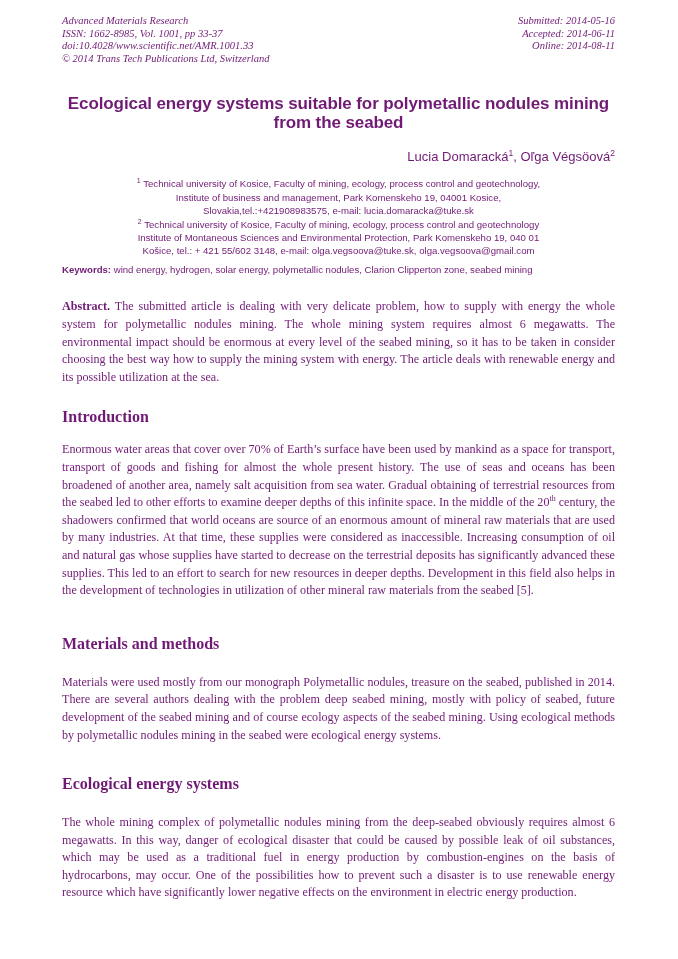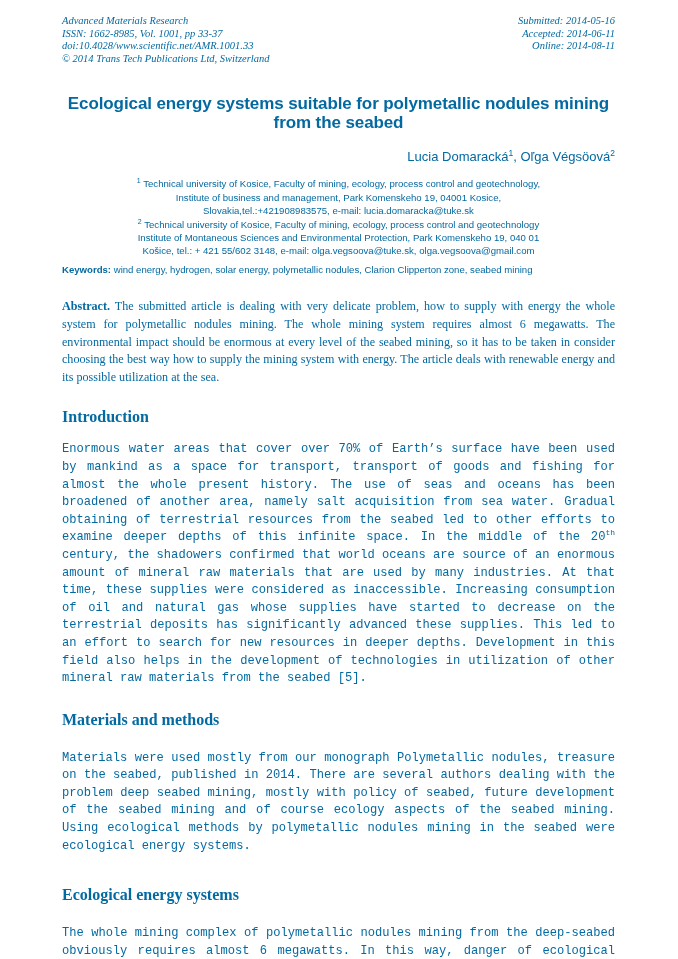--- a/index.html
+++ b/index.html
@@ -6,21 +6,21 @@
     margin: 0;
     padding: 0;
     background: #ffffff;
   }
   .page {
     position: relative;
     width: 678px;
     height: 959px;
     background: #ffffff;
     overflow: hidden;
-    color: #0369a1;
+    color: #701a75;
     box-sizing: border-box;
   }
   .content {
     position: absolute;
     left: 62px;
     top: 0;
     width: 553px;
   }
 
   
@@ -112,25 +112,25 @@
   }
 
   
   .section-heading {
     font-family: "Liberation Serif", "DejaVu Serif", serif;
     font-weight: bold;
     font-size: 16px;
     line-height: 16px;
   }
   .section-heading.sh-intro { margin-top: 23px; }
-  .section-heading.sh-materials { margin-top: 24px; }
+  .section-heading.sh-materials { margin-top: 36px; }
   .section-heading.sh-ecological { margin-top: 32px; }
 
   .body-par {
-    font-family: Liberation Mono, monospace;
+    font-family: Liberation Serif, serif;
     font-size: 12.1px;
     line-height: 17.6px;
     text-align: justify;
   }
   .body-par.bp-intro { margin-top: 16px; }
   .body-par.bp-materials { margin-top: 22px; }
   .body-par.bp-ecological { margin-top: 22px; }
 
   .body-par sup {
     font-size: 8px;

